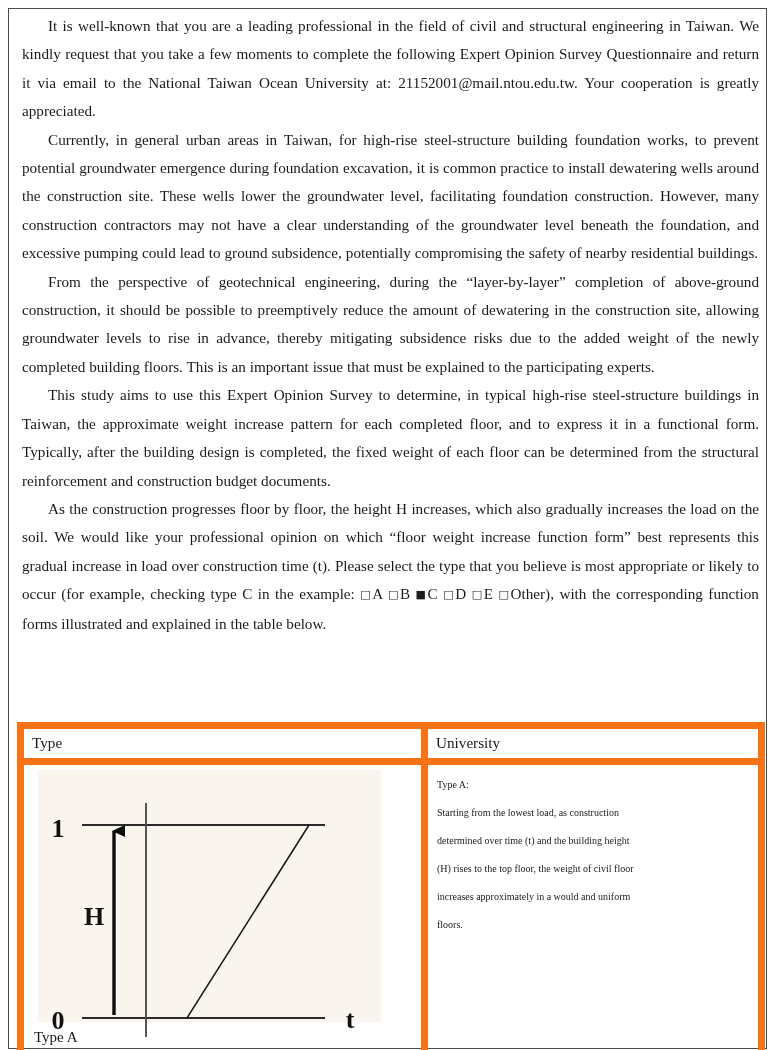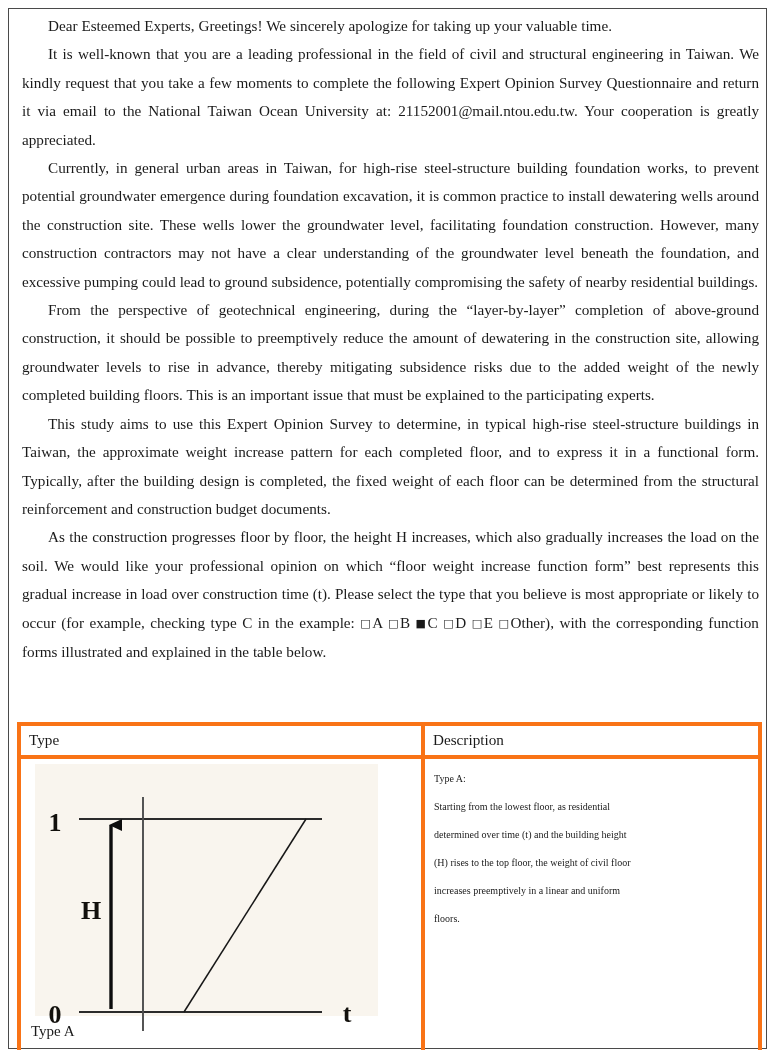--- a/index.html
+++ b/index.html
@@ -60,21 +60,21 @@
   
   table.type-table {
     position: absolute;
     left: 17px;
     top: 722px;
     width: 741px;
     border-collapse: collapse;
     table-layout: fixed;
   }
   table.type-table td {
-    border: 4px solid #f97316;
+    border: 7px solid #f97316;
     vertical-align: top;
     padding: 0;
   }
   .th-cell {
     height: 26px;
     font-size: 15.2px;
     padding: 3px 0 0 8px !important;
     line-height: 22px;
   }
   .col-type   { width: 404px; }
@@ -134,21 +134,20 @@
 </style>
 </head>
 <body>
 
 <div class="page">
 
   <div class="page-frame"></div>
 
   <div class="content">
 
-    <p class="para">Dear Esteemed Experts, Greetings! We sincerely apologize for taking up your valuable time.</p>
 
     <p class="para">It is well-known that you are a leading professional in the field of civil and structural engineering in Taiwan. We kindly request that you take a few moments to complete the following Expert Opinion Survey Questionnaire and return it via email to the National Taiwan Ocean University at: 21152001@mail.ntou.edu.tw. Your cooperation is greatly appreciated.</p>
 
     <p class="para">Currently, in general urban areas in Taiwan, for high-rise steel-structure building foundation works, to prevent potential groundwater emergence during foundation excavation, it is common practice to install dewatering wells around the construction site. These wells lower the groundwater level, facilitating foundation construction. However, many construction contractors may not have a clear understanding of the groundwater level beneath the foundation, and excessive pumping could lead to ground subsidence, potentially compromising the safety of nearby residential buildings.</p>
 
     <p class="para">From the perspective of geotechnical engineering, during the “layer-by-layer” completion of above-ground construction, it should be possible to preemptively reduce the amount of dewatering in the construction site, allowing groundwater levels to rise in advance, thereby mitigating subsidence risks due to the added weight of the newly completed building floors. This is an important issue that must be explained to the participating experts.</p>
 
     <p class="para">This study aims to use this Expert Opinion Survey to determine, in typical high-rise steel-structure buildings in Taiwan, the approximate weight increase pattern for each completed floor, and to express it in a functional form. Typically, after the building design is completed, the fixed weight of each floor can be determined from the structural reinforcement and construction budget documents.</p>
 
     <p class="para"><span>As the construction progresses floor by floor, the height H increases, which also gradually increases the load on the soil. We would like your professional opinion on which “floor weight increase function form” best represents this gradual increase in load over construction time (t). Please select the type that you believe is most appropriate or likely to occur (for example, checking type C in the example: </span><span><span><span class="cb">□</span><span>A</span></span> <span><span class="cb">□</span><span>B</span></span> <span><span class="cb-filled">■</span><span>C</span></span> <span><span class="cb">□</span><span>D</span></span> <span><span class="cb">□</span><span>E</span></span> <span><span class="cb">□</span><span>Other</span></span></span><span>), with the corresponding function forms illustrated and explained in the table below.</span></p>
@@ -156,21 +155,21 @@
   </div>
 
   <table class="type-table">
     <colgroup>
       <col class="col-type">
       <col class="col-desc">
     </colgroup>
     <tbody>
       <tr>
         <td class="th-cell">Type</td>
-        <td class="th-cell">Description</td>
+        <td class="th-cell">University</td>
       </tr>
       <tr>
         <td class="type-cell">
           <div class="figure-wrap">
             <div class="fig-bg"></div>
             <svg class="fig-svg" viewBox="0 0 404 294">
 
               <defs>
                 <marker id="arrowUp" markerWidth="14" markerHeight="14" refX="7" refY="2" orient="auto" markerUnits="userSpaceOnUse">
                   <path d="M7,0 L13,13 L1,13 Z" fill="#0d0d0d"></path>
@@ -193,23 +192,23 @@
 
               <text class="axis-lbl" x="70" y="160" text-anchor="middle">H</text>
 
               <text class="axis-lbl" x="326" y="263" text-anchor="middle">t</text>
             </svg>
             <div class="fig-caption">Type A</div>
           </div>
         </td>
         <td class="desc-cell">
           <span class="desc-title">Type A:</span>
-          <span class="dline">Starting from the lowest floor, as residential</span>
+          <span class="dline">Starting from the lowest load, as construction</span>
           <span class="dline">determined over time (t) and the building height</span>
           <span class="dline">(H) rises to the top floor, the weight of civil floor</span>
-          <span class="dline">increases preemptively in a linear and uniform</span>
+          <span class="dline">increases approximately in a would and uniform</span>
           <span class="dline">floors.</span>
         </td>
       </tr>
     </tbody>
   </table>
 
 </div>
 
 </body></html>

